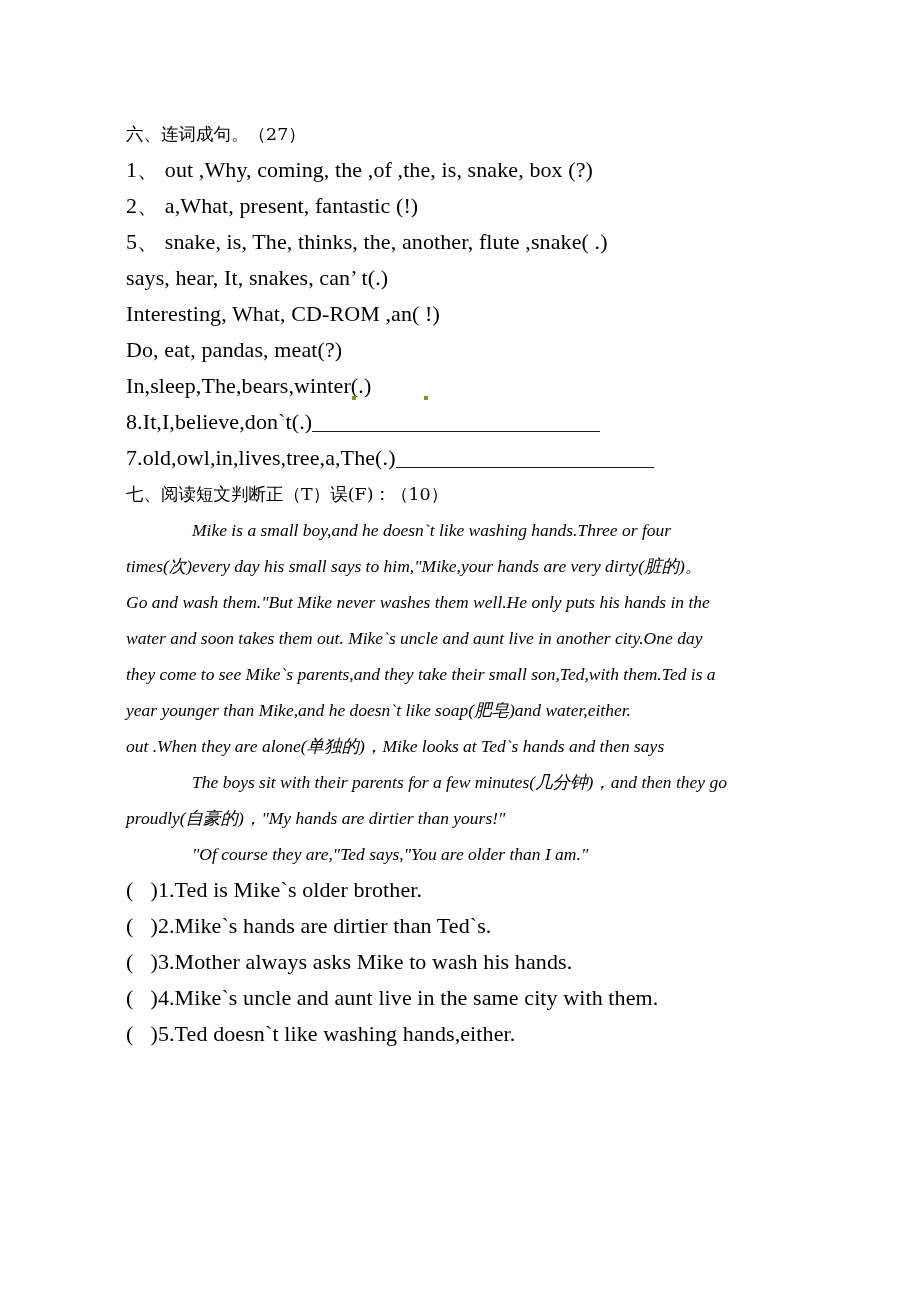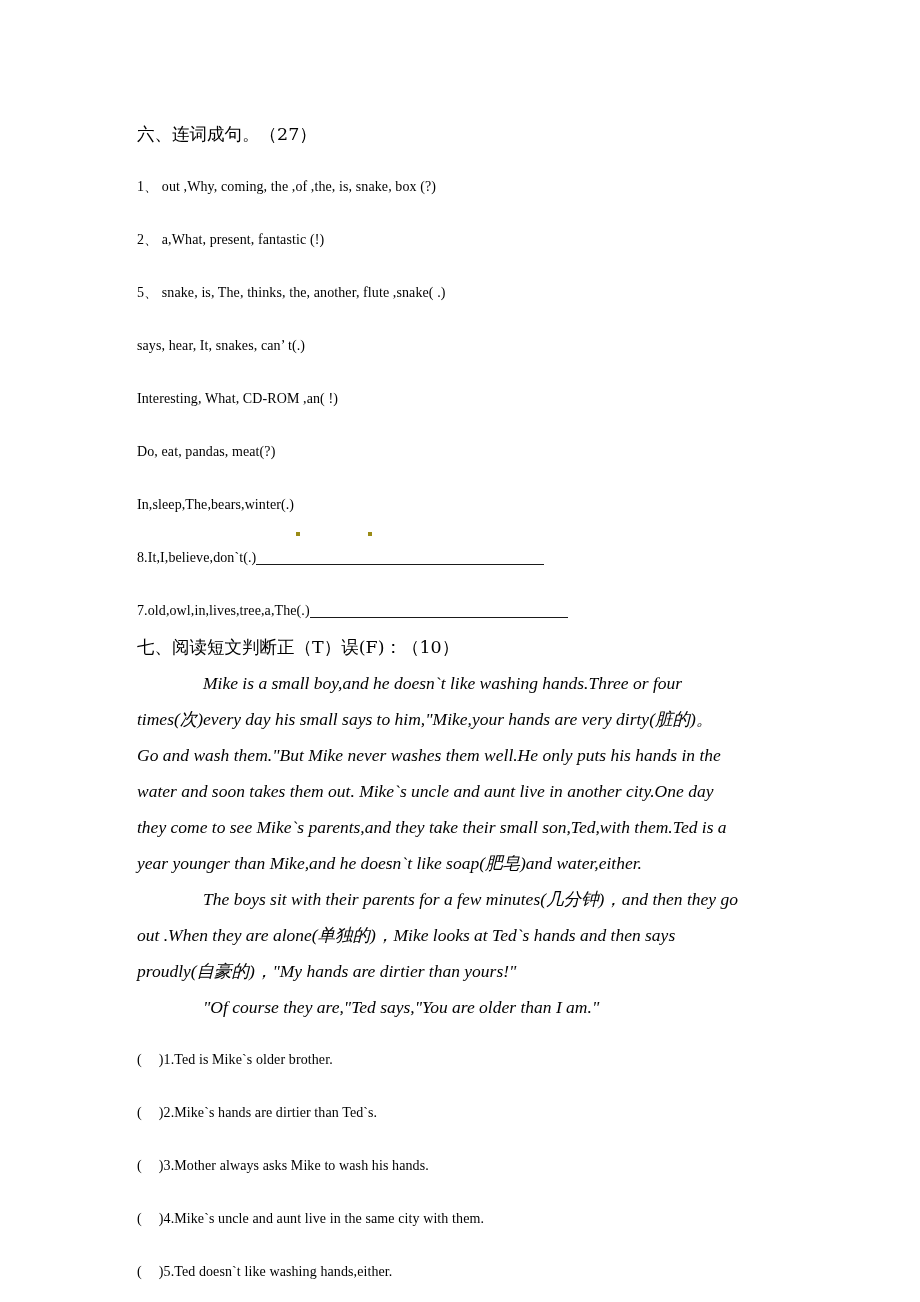--- a/index.html
+++ b/index.html
@@ -16,32 +16,31 @@
   .page {
     position: relative;
     width: 920px;
     height: 1302px;
     background: #ffffff;
     overflow: hidden;
     box-sizing: border-box;
   }
   .sheet {
     position: absolute;
-    left: 137px;
+    left: 126px;
     top: 116px;
     width: 660px;
   }
   
   .line {
-    font-size: 14px;
+    font-size: 22px;
     line-height: 36px;
     height: 36px;
     white-space: nowrap;
     letter-spacing: 0.1px;
-    margin-top: 17px;
   }
   
   .heading {
     font-size: 17.5px;
     line-height: 36px;
     height: 36px;
     white-space: nowrap;
     font-family: "Liberation Serif", "DejaVu Serif", serif;
   }
   .heading .cjk,
@@ -117,22 +116,22 @@
 
     <div class="heading cjk">七、阅读短文判断正（T）误(F)：（10）</div>
 
     <div class="passage">
       <div class="p-line"><span class="indent"></span><span>Mike is a small boy,and he doesn`t like washing hands.Three or four</span></div>
       <div class="p-line"><span>times(次)every day his small says to him,"Mike,your hands are very dirty(脏的)。</span></div>
       <div class="p-line"><span>Go and wash them."But Mike never washes them well.He only puts his hands in the</span></div>
       <div class="p-line"><span>water and soon takes them out. Mike`s uncle and aunt live in another city.One day</span></div>
       <div class="p-line"><span>they come to see Mike`s parents,and they take their small son,Ted,with them.Ted is a</span></div>
       <div class="p-line"><span>year younger than Mike,and he doesn`t like soap(肥皂)and water,either.</span></div>
+      <div class="p-line"><span>out .When they are alone(单独的)，Mike looks at Ted`s hands and then says</span></div>
       <div class="p-line"><span class="indent"></span><span>The boys sit with their parents for a few minutes(几分钟)，and then  they go</span></div>
-      <div class="p-line"><span>out .When they are alone(单独的)，Mike looks at Ted`s hands and then says</span></div>
       <div class="p-line"><span>proudly(自豪的)，"My hands are dirtier than yours!"</span></div>
       <div class="p-line"><span class="indent"></span><span>"Of course they are,"Ted says,"You are older than I am."</span></div>
     </div>
 
     <div class="line"><span>(</span><span class="tfgap"></span><span>)</span><span>1.Ted is Mike`s older brother.</span></div>
 
     <div class="line"><span>(</span><span class="tfgap"></span><span>)</span><span>2.Mike`s  hands are dirtier  than Ted`s.</span></div>
 
     <div class="line"><span>(</span><span class="tfgap"></span><span>)</span><span>3.Mother always asks Mike to wash his hands.</span></div>
 

